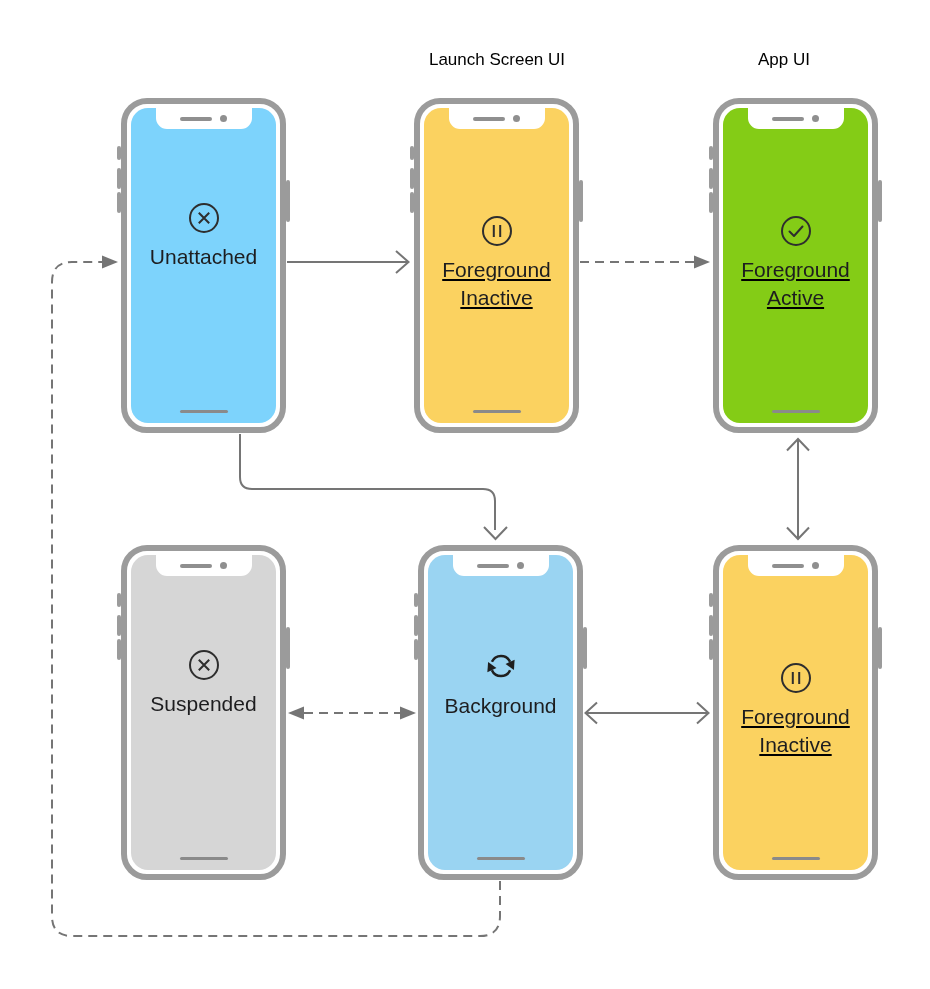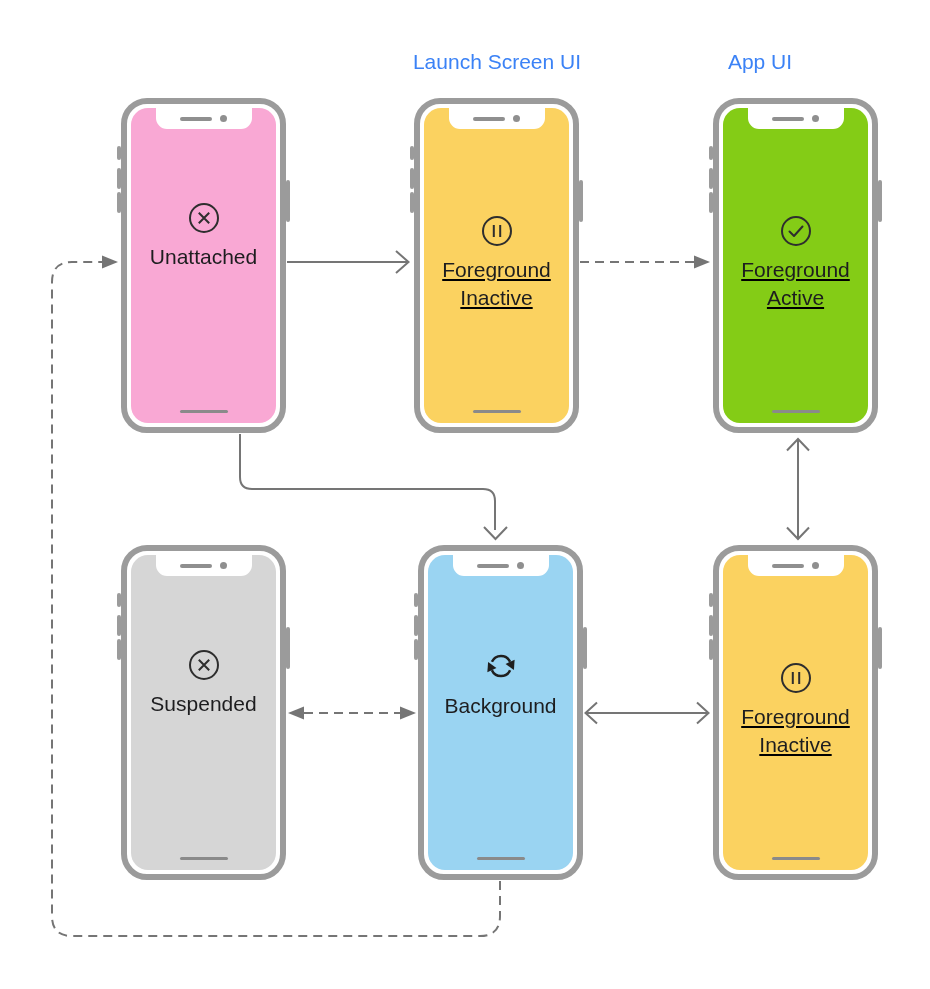--- a/index.html
+++ b/index.html
@@ -3,21 +3,21 @@
 <meta charset="utf-8">
 <style>
   html,body { margin:0; padding:0; }
   body {
     width:930px; height:989px; position:relative; overflow:hidden;
     background:#FFFFFF;
     font-family:"Liberation Sans", sans-serif;
   }
   .header-label {
     position:absolute; top:50px; transform:translateX(-50%);
-    font-size:21px; color:#3b82f6; white-space:nowrap;
+    font-size:17px; color:#000000; white-space:nowrap;
   }
   .phone {
     position:absolute; box-sizing:border-box;
     width:165px; height:335px;
     background:#FFFFFF;
     border:6px solid #9B9B9B;
     border-radius:26px;
   }
   .btn { position:absolute; width:4px; background:#9B9B9B; border-radius:2px; }
   .btn.mute  { left:-10px; top:42px; height:14px; }
@@ -58,28 +58,28 @@
   #arrow-layer .dash { stroke-dasharray:9 6; }
   #arrow-layer polygon { fill:#757575; stroke:none; }
   .st { stroke:#2E2E2E; stroke-width:2; fill:none; }
   .sync { stroke:#1F1F1F; stroke-width:2.5; fill:none; }
   .sync-head { fill:#1F1F1F; }
 </style>
 </head>
 <body>
 
 <div class="header-label" style="left:497px">Launch Screen UI</div>
-<div class="header-label" style="left:760px">App UI</div>
+<div class="header-label" style="left:784px">App UI</div>
 
 <div class="phone" style="left:121px;top:98px">
   <div class="btn mute"></div>
   <div class="btn vol1"></div>
   <div class="btn vol2"></div>
   <div class="btn power"></div>
-  <div class="screen" style="background: #f9a8d4;">
+  <div class="screen" style="background: #7dd3fc;">
     <div class="notch">
       <div class="speaker"></div>
       <div class="camera"></div>
     </div>
     <div class="content">
       <svg class="icon-svg" width="34" height="34" viewBox="0 0 34 34">
         <circle class="st" cx="17" cy="17" r="14"></circle>
         <path class="st" d="M11.8 11.8 L22.2 22.2 M22.2 11.8 L11.8 22.2"></path>
       </svg>
       <div class="state-label">Unattached</div>

